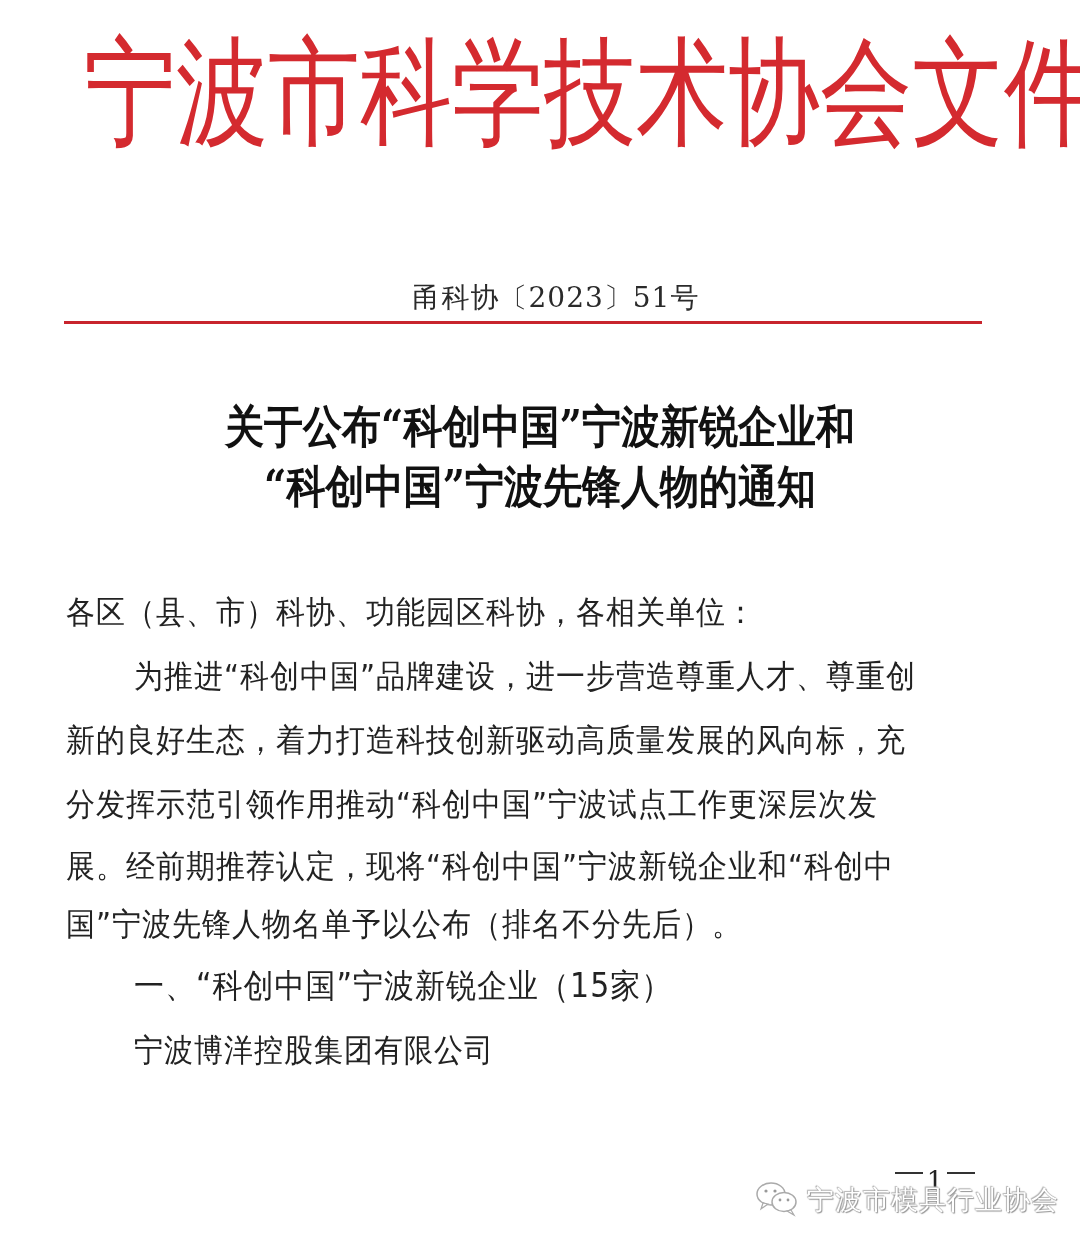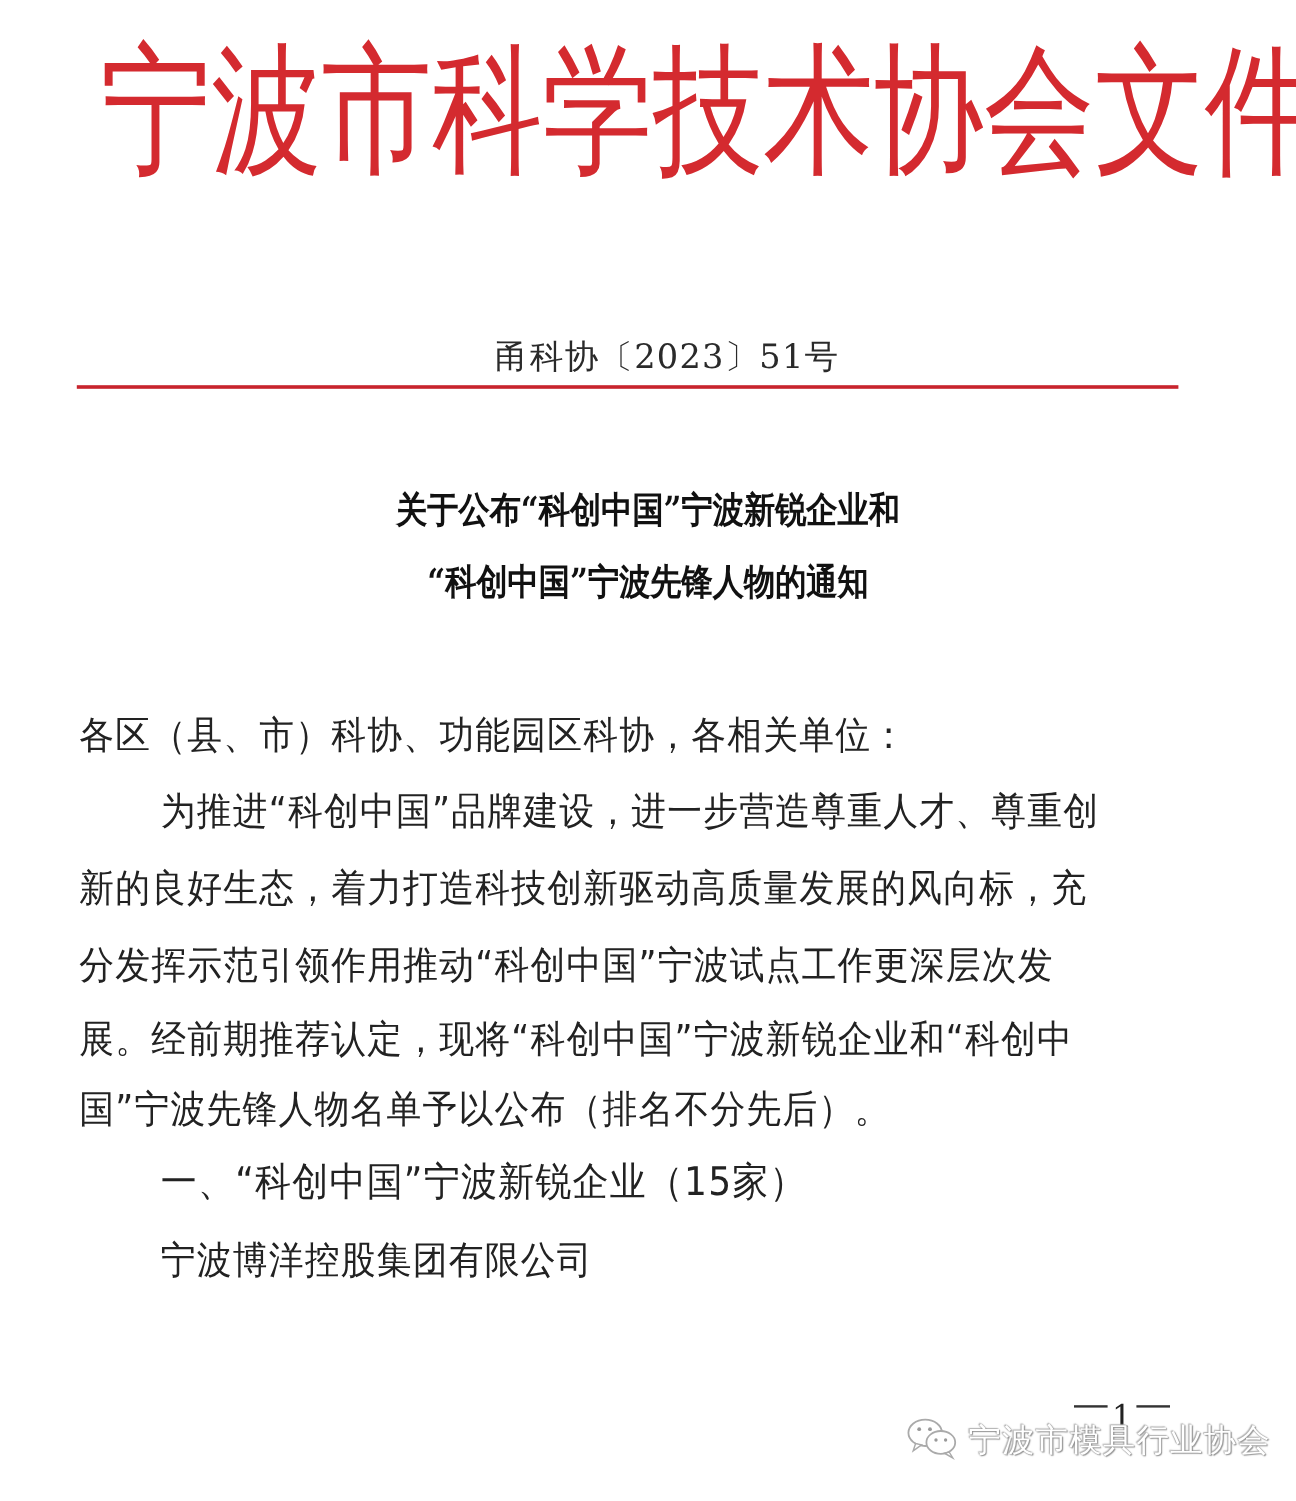--- a/index.html
+++ b/index.html
@@ -55,21 +55,21 @@
       background: #c8242d;
     }
     .title {
       position: absolute;
       left: 0;
       width: 1080px;
       top: 396px;
       text-align: center;
       font-family: "DejaVu Serif", "Liberation Serif", serif;
       font-weight: bold;
-      font-size: 26px;
+      font-size: 39px;
       line-height: 60px;
       color: #111;
     }
     .title div {
       transform: scaleY(1.15);
     }
     .body-text {
       position: absolute;
       left: 66px;
       width: 930px;

